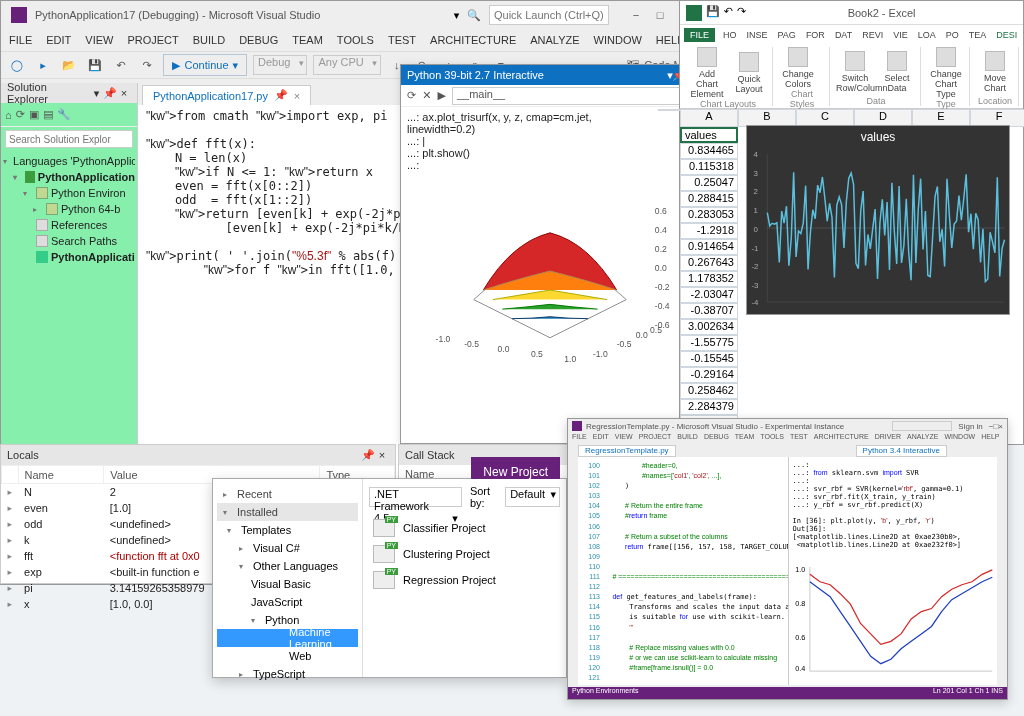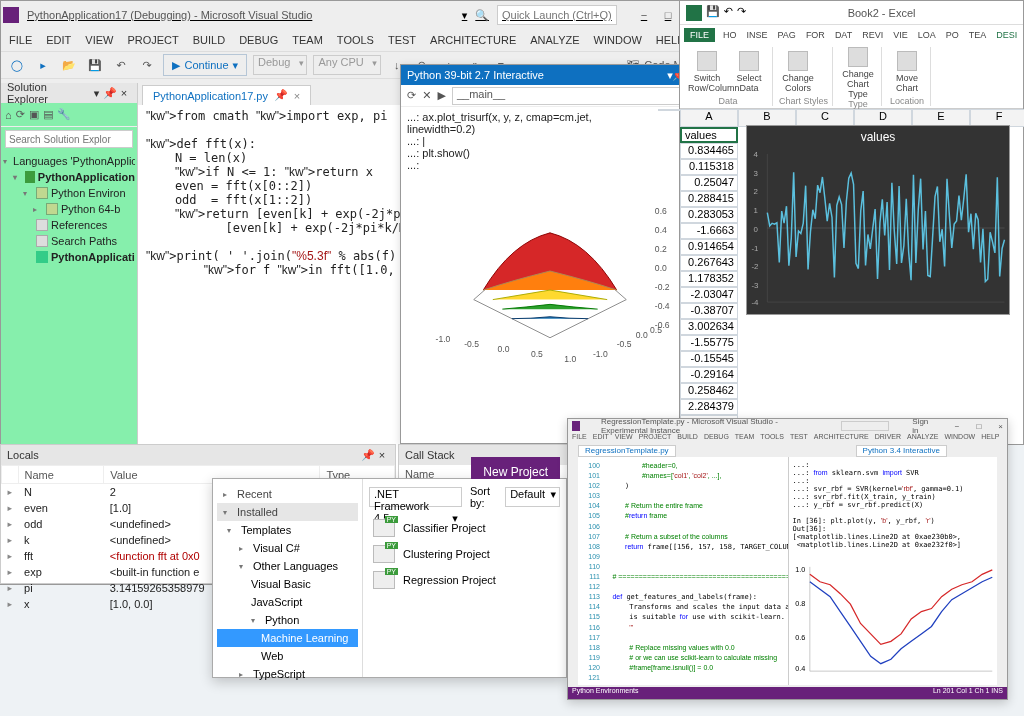--- a/index.html
+++ b/index.html
@@ -1,20 +1,20 @@
 <!DOCTYPE html>
 <html><head>
 <meta charset="utf-8">
 <style>
 * { box-sizing: border-box; margin: 0; padding: 0; font-family: "Segoe UI", Tahoma, sans-serif; }
 body { width: 1024px; height: 716px; position: relative; background: #eef2f5; overflow: hidden; font-size: 11px; }
 
 
 .vs-main { position: absolute; left: 0; top: 0; width: 702px; height: 585px; background: #eee; border: 1px solid #999; }
-.vs-titlebar { height: 28px; background: #eee; display: flex; align-items: center; padding: 0 2px; text-decoration: underline; }
+.vs-titlebar { height: 28px; background: #eee; display: flex; align-items: center; padding: 0 10px; }
 .vs-logo { width: 16px; height: 16px; background: #68217a; margin-right: 8px; }
 .vs-title { flex: 0 0 auto; color: #555; }
 .vs-ql { margin-left: auto; display: flex; align-items: center; gap: 8px; }
 .vs-ql input { width: 120px; height: 20px; border: 1px solid #ccc; padding: 0 4px; font-size: 11px; }
 .vs-signin { color: #555; }
 .vs-winbtns { display: flex; gap: 10px; margin-left: 12px; }
 .vs-winbtns span { width: 14px; text-align: center; color: #555; }
 
 .vs-menubar { height: 22px; display: flex; gap: 14px; padding: 0 8px; align-items: center; color: #333; font-size: 11px; }
 .vs-menubar span { cursor: default; }
@@ -87,21 +87,21 @@
 .callstack .arrow { color: #e8a200; margin-right: 4px; }
 
 
 .newproj { position: absolute; left: 212px; top: 478px; width: 355px; height: 200px; background: #fff; border: 1px solid #aaa; box-shadow: 0 4px 12px rgba(0,0,0,.2); display: flex; }
 .np-title { position: absolute; top: -22px; right: 6px; height: 22px; background: #68217a; color: #fff; padding: 4px 12px; line-height: 22px; font-size: 12px; }
 .np-left { width: 150px; border-right: 1px solid #ddd; padding: 6px 4px; }
 .np-left .item { height: 18px; padding: 0 6px; display: flex; align-items: center; }
 .np-left .lvl1 { padding-left: 10px; }
 .np-left .lvl2 { padding-left: 22px; }
 .np-left .lvl3 { padding-left: 34px; }
-.np-left .lvl4 { padding-left: 44px; }
+.np-left .lvl4 { padding-left: 72px; }
 .np-left .sel { background: #3399ff; color: #fff; }
 .np-left .hdr { color: #444; }
 .np-left .tw { color: #777; margin-right: 4px; }
 .np-right { flex: 1; padding: 6px; }
 .np-topbar { display: flex; gap: 8px; align-items: center; margin-bottom: 6px; }
 .np-topbar .sel { border: 1px solid #ccc; height: 20px; padding: 0 14px 0 4px; position: relative; font-size: 11px; }
 .np-topbar .sel::after { content: "▾"; position: absolute; right: 3px; }
 .np-templ { display: flex; align-items: center; gap: 8px; height: 26px; padding: 0 4px; }
 .np-templ .ico { width: 22px; height: 18px; background: #eee; border: 1px solid #bbb; position: relative; }
 .np-templ .ico::after { content: "PY"; position: absolute; top: -4px; right: -4px; font-size: 7px; background: #3c9b3c; color: #fff; padding: 0 2px; }
@@ -134,21 +134,21 @@
 .xl-row { display: flex; height: 16px; }
 .xl-cell { width: 58px; padding: 0 3px; text-align: right; white-space: nowrap; overflow: hidden; }
 .xl-cell.hdr { text-align: left; font-weight: normal; border: 2px solid #217346; }
 .xl-chart { position: absolute; left: 66px; top: 16px; width: 264px; height: 190px; background: #333; border: 1px solid #999; }
 .xl-chart .title { color: #fff; text-align: center; font-size: 12px; margin-top: 4px; }
 .xl-chart svg { width: 100%; height: calc(100% - 20px); }
 .xl-gridwrap { position: relative; flex: 1; }
 
 
 .vs-small { position: absolute; left: 567px; top: 418px; width: 441px; height: 282px; background: #eee; border: 1px solid #999; font-size: 8px; box-shadow: 0 3px 10px rgba(0,0,0,.2); }
-.vss-title { height: 14px; display: flex; align-items: center; padding: 0 4px; color: #555; gap: 17px; }
+.vss-title { height: 14px; display: flex; align-items: center; padding: 0 4px; color: #555; }
 .vss-title .logo { width: 10px; height: 10px; background: #68217a; margin-right: 4px; }
 .vss-title .gap { flex: 1; }
 .vss-menu { height: 12px; display: flex; gap: 6px; padding: 0 4px; font-size: 7px; color: #555; }
 .vss-body { position: absolute; top: 38px; left: 10px; right: 10px; bottom: 14px; display: flex; background: #fff; }
 .vss-tabs { position: absolute; top: 26px; left: 10px; height: 12px; display: flex; }
 .vss-tab { background: #fff; border: 1px solid #ccc; padding: 0 6px; font-size: 8px; color: #0e70c0; }
 .vss-code { width: 50%; padding: 4px; font-family: Consolas, monospace; font-size: 7px; white-space: pre; overflow: hidden; line-height: 1.3; }
 .vss-code .ln { color: #2b91af; display: inline-block; width: 18px; text-align: right; margin-right: 4px; }
 .vss-code .cm { color: #008000; }
 .vss-code .kw { color: #0000ff; }
@@ -520,30 +520,37 @@
     <span class="t">VIE</span>
     <span class="t">LOA</span>
     <span class="t">PO</span>
     <span class="t">TEA</span>
     <span class="t" style="color:#217346">DESI</span>
 
   </div>
   <div class="xl-ribbon">
     <div class="xl-grp">
       <div class="btns">
-        <div class="bigbtn"><div class="ic"></div><span>Switch Row/Column</span></div>
-        <div class="bigbtn"><div class="ic"></div><span>Select Data</span></div>
-      </div>
-      <div class="lbl">Data</div>
+        <div class="bigbtn"><div class="ic"></div><span>Add Chart Element</span></div>
+        <div class="bigbtn"><div class="ic"></div><span>Quick Layout</span></div>
+      </div>
+      <div class="lbl">Chart Layouts</div>
     </div>
     <div class="xl-grp">
       <div class="btns">
         <div class="bigbtn"><div class="ic"></div><span>Change Colors</span></div>
       </div>
       <div class="lbl">Chart Styles</div>
+    </div>
+    <div class="xl-grp">
+      <div class="btns">
+        <div class="bigbtn"><div class="ic"></div><span>Switch Row/Column</span></div>
+        <div class="bigbtn"><div class="ic"></div><span>Select Data</span></div>
+      </div>
+      <div class="lbl">Data</div>
     </div>
     <div class="xl-grp">
       <div class="btns">
           <div class="bigbtn"><div class="ic"></div><span>Change Chart Type</span></div>
         </div>
       <div class="lbl">Type</div>
     </div>
     <div class="xl-grp">
       <div class="btns">
           <div class="bigbtn"><div class="ic"></div><span>Move Chart</span></div>
@@ -576,21 +583,21 @@
           <div class="xl-row">
             <div class="xl-cell">0.25047</div>
           </div>
           <div class="xl-row">
             <div class="xl-cell">0.288415</div>
           </div>
           <div class="xl-row">
             <div class="xl-cell">0.283053</div>
           </div>
           <div class="xl-row">
-            <div class="xl-cell">-1.6663</div>
+            <div class="xl-cell">-1.2918</div>
           </div>
           <div class="xl-row">
             <div class="xl-cell">0.914654</div>
           </div>
           <div class="xl-row">
             <div class="xl-cell">0.267643</div>
           </div>
           <div class="xl-row">
             <div class="xl-cell">1.178352</div>
           </div>

